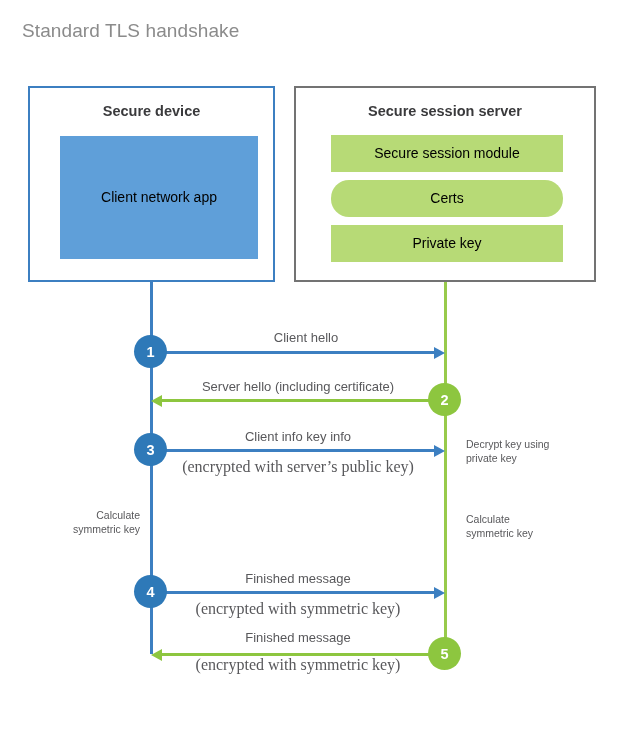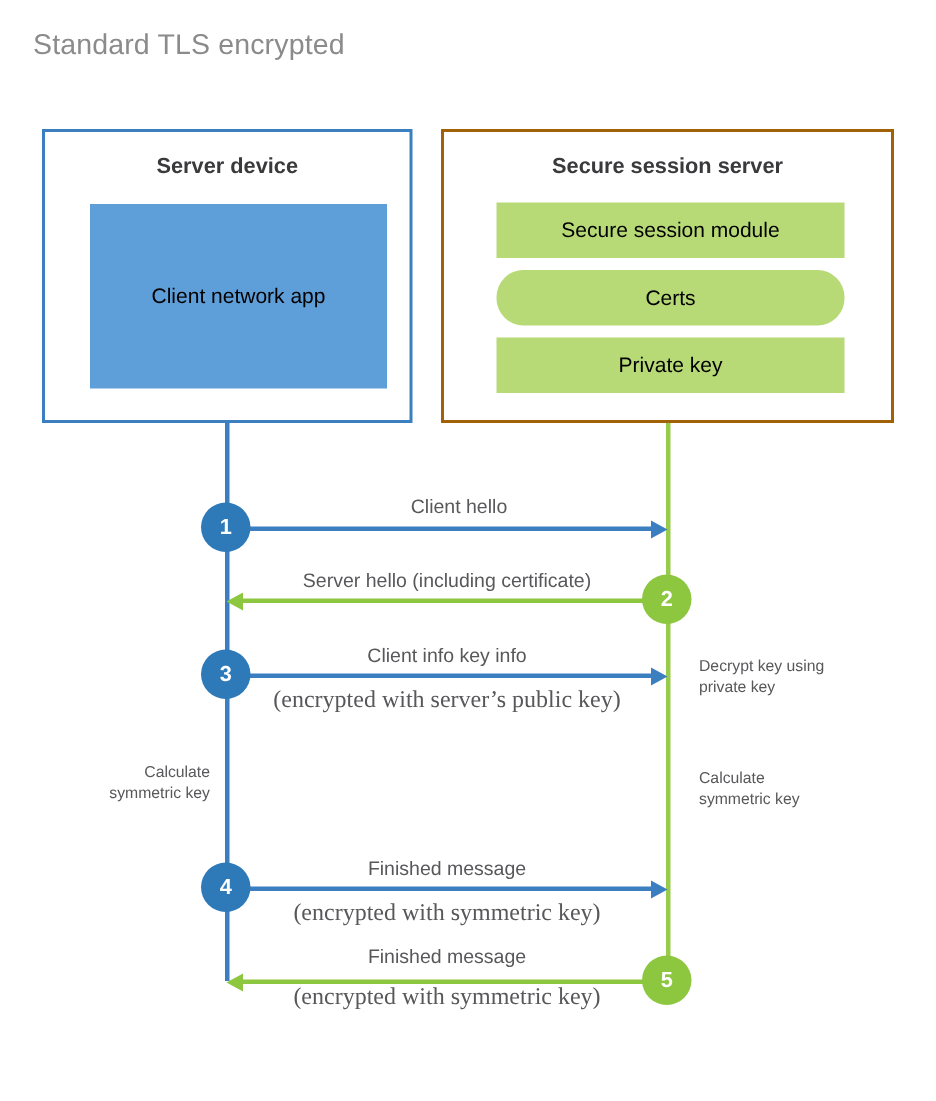--- a/index.html
+++ b/index.html
@@ -42,21 +42,21 @@
     top: 86px;
     width: 247px;
     height: 196px;
     border: 2px solid #3C7FC1;
   }
   #server-box {
     left: 294px;
     top: 86px;
     width: 302px;
     height: 196px;
-    border: 2px solid #a16207;
+    border: 2px solid #737373;
   }
   .participant-title {
     position: absolute;
     left: 0;
     right: 0;
     top: 15px;
     text-align: center;
     font-size: 14.5px;
     font-weight: bold;
     color: #3a3a3c;
@@ -176,24 +176,24 @@
     white-space: pre-line;
   }
   .side-note.left { text-align: right; }
   .side-note.right { text-align: left; }
 </style>
 </head>
 <body>
 
 <div id="canvas">
 
-  <div id="diagram-title">Standard TLS encrypted</div>
+  <div id="diagram-title">Standard TLS handshake</div>
 
   <div id="client-box" class="participant-box">
-    <div class="participant-title">Server device</div>
+    <div class="participant-title">Secure device</div>
     <div id="client-app-block" class="inner-block">Client network
 app</div>
   </div>
 
   <div id="server-box" class="participant-box">
     <div class="participant-title">Secure session server</div>
     <div id="server-block-0" class="inner-block server-block">Secure session module</div>
     <div id="server-block-1" class="inner-block server-block">Certs</div>
     <div id="server-block-2" class="inner-block server-block">Private key</div>
   </div>

